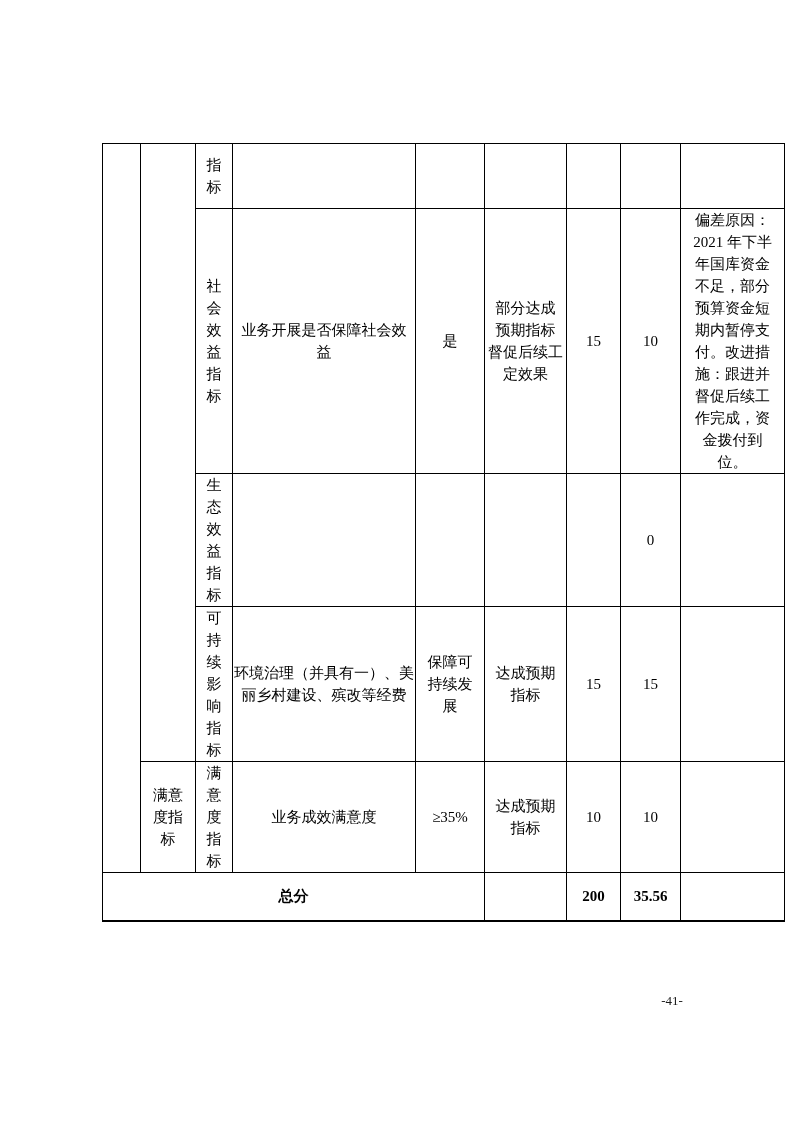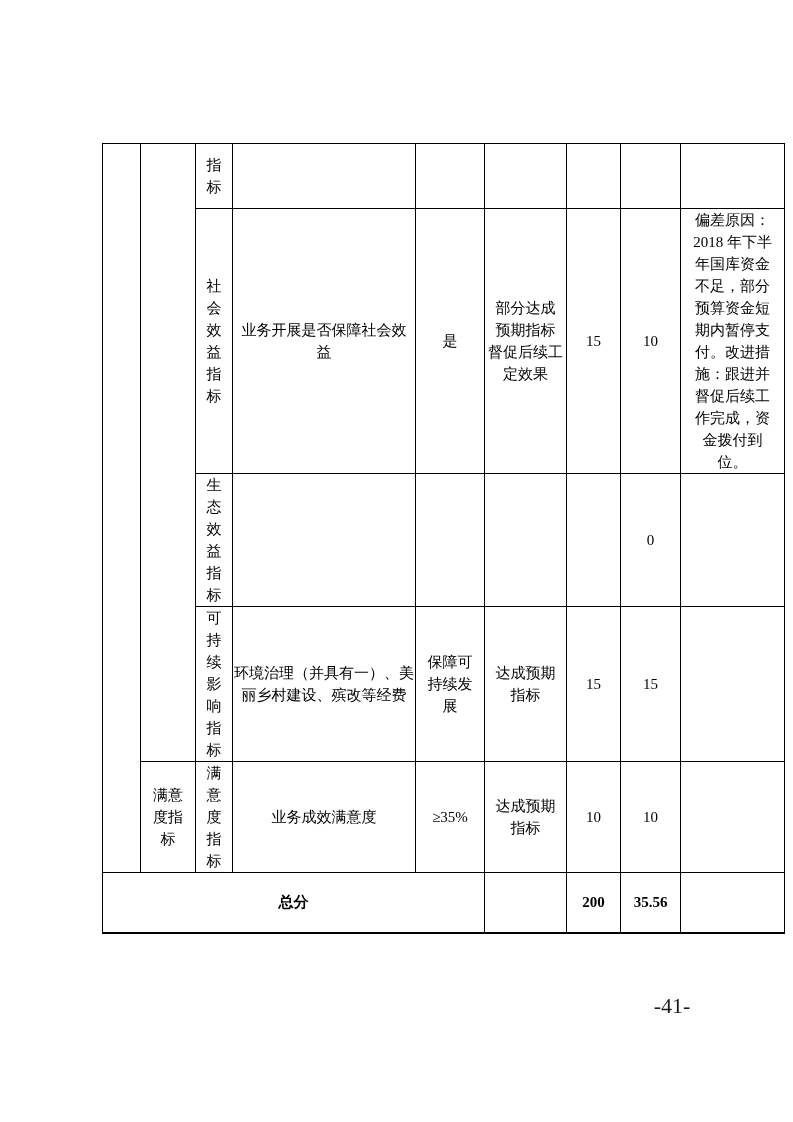--- a/index.html
+++ b/index.html
@@ -60,21 +60,21 @@
   td.total-num {
     font-weight: bold;
     font-size: 15.5px;
   }
   .pageno {
     position: absolute;
     left: 644px;
     top: 993px;
     width: 56px;
     text-align: center;
-    font-size: 22px;
+    font-size: 13px;
     color: #1a1a1a;
   }
 </style>
 </head>
 <body>
 
 <div class="page">
 
   <table class="perf">
     <colgroup>
@@ -112,21 +112,21 @@
         <td class="name">业务开展是否保障社会效
 益</td>
         <td>是</td>
         <td>部分达成
 预期指标
 督促后续工
 定效果</td>
         <td>15</td>
         <td>10</td>
         <td class="dev">偏差原因：
-2018 年下半
+2021 年下半
 年国库资金
 不足，部分
 预算资金短
 期内暂停支
 付。改进措
 施：跟进并
 督促后续工
 作完成，资
 金拨付到
 位。</td>
@@ -178,21 +178,21 @@
 标</td>
         <td class="name">业务成效满意度</td>
         <td>≥35%</td>
         <td>达成预期
 指标</td>
         <td>10</td>
         <td>10</td>
         <td></td>
       </tr>
 
-      <tr class="last" style="height:60px">
+      <tr class="last" style="height:48px">
         <td colspan="5" class="total-label">总分</td>
         <td></td>
         <td class="total-num">200</td>
         <td class="total-num">35.56</td>
         <td></td>
       </tr>
     </tbody>
   </table>
 
   <div class="pageno">-41-</div>

